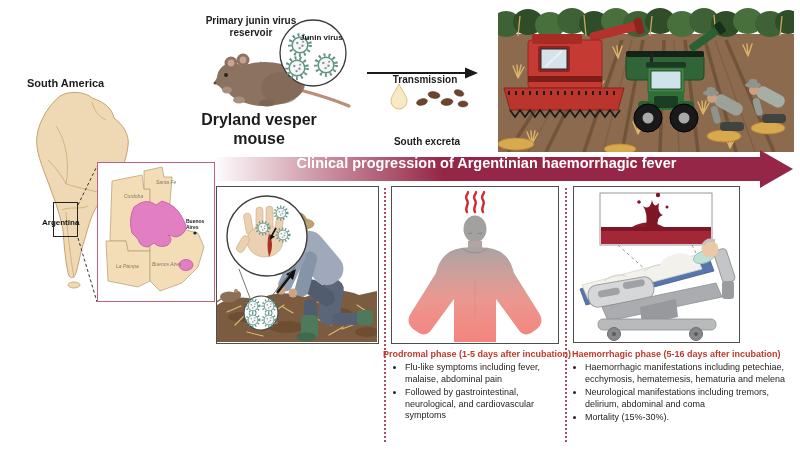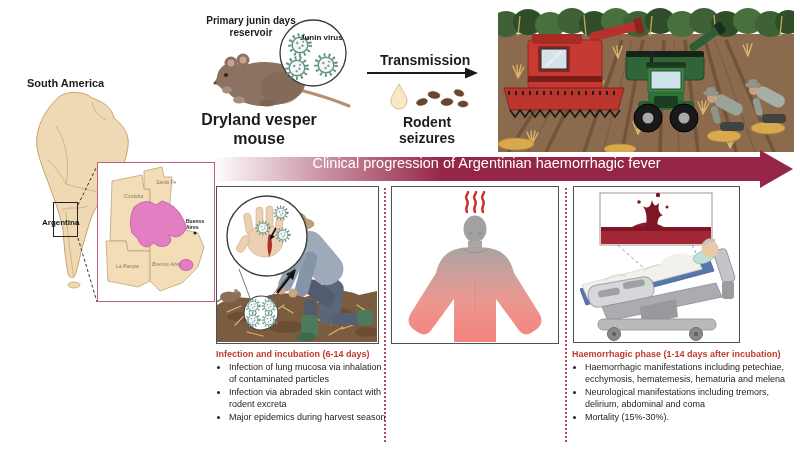--- a/index.html
+++ b/index.html
@@ -5,27 +5,27 @@
   * { margin:0; padding:0; box-sizing:border-box; }
   body { font-family:"Liberation Sans", sans-serif; background:#fff; }
   .canvas { position:relative; width:800px; height:450px; background:#fff; overflow:hidden; }
   .abs { position:absolute; }
   .lbl { color:#1c1c1c; font-weight:bold; }
   .center { text-align:center; }
   .map-title { font-size:11px; }
   .small-cap { font-size:10px; line-height:1.15; }
   .mouse-name { font-size:16px; line-height:1.18; }
   .mouse-species { font-style:italic; display:block; }
-  .trans-lbl { font-size:14px; }
+  .trans-lbl { font-size:10px;margin-top:22px; }
   .prov-lbl { font-size:5px; font-style:italic; color:#8a7a62; position:absolute; }
   .city-lbl { font-size:5px; font-weight:bold; color:#222; position:absolute; line-height:1.1; }
   .argentina-lbl { font-size:8px; font-weight:bold; color:#111; }
   .inset-box { border:1px solid #c2607d; background:#fff; }
   .argentina-box { border:1.2px solid #222; }
-  .banner-text { color:#fff; font-size:14.5px; font-weight:normal; text-align:center; }
+  .banner-text { color:#fff; font-size:14.5px; font-weight:bold; text-align:center; }
   .panel-box { border:1.5px solid #4f4f4f; background:#fff; }
   .sep { border-left:2px dotted #b34a60; width:0; }
   .phase-col { position:absolute; }
   .phase-title { font-size:9px; font-weight:bold; color:#c0392b; margin-bottom:3px; white-space:nowrap; }
   .bullets { list-style:disc; padding-left:13px; margin:0; }
   .bullets li { font-size:9px; line-height:1.28; color:#242424; margin-bottom:2px; }
 </style>
 </head>
 <body>
 
@@ -77,21 +77,21 @@
       <ellipse cx="88" cy="102" rx="7" ry="5.5" fill="#e27fc3" stroke="#c257a4" stroke-width="0.8"></ellipse>
       <circle cx="97" cy="70" r="1.6" fill="#222"></circle>
     </svg>
     <span class="prov-lbl" style="left:58px; top:16px;">Santa Fe</span>
     <span class="prov-lbl" style="left:26px; top:30px;">Cordoba</span>
     <span class="prov-lbl" style="left:18px; top:100px;">La Pampa</span>
     <span class="prov-lbl" style="left:54px; top:98px; width:30px;">Buenos Aires</span>
     <span class="city-lbl" style="left:88px; top:56px; width:26px;">Buenos Aires</span>
   </div>
 
-  <div class="abs lbl small-cap center" style="left:205px; top:15px; width:92px;">Primary junin days reservoir</div>
+  <div class="abs lbl small-cap center" style="left:205px; top:15px; width:92px;">Primary junin virus reservoir</div>
 
   <svg class="abs" style="left:205px; top:48px;" width="150" height="66" viewBox="0 0 150 66">
     <line x1="55" y1="14" x2="83" y2="24" stroke="#555" stroke-width="0.9" stroke-dasharray="2 2"></line>
     <line x1="63" y1="24" x2="92" y2="34" stroke="#555" stroke-width="0.9" stroke-dasharray="2 2"></line>
     <path d="M 95,42 Q 125,50 144,58" stroke="#b98f78" stroke-width="3.2" fill="none" stroke-linecap="round"></path>
     <ellipse cx="60" cy="36" rx="40" ry="22" fill="#8b7261"></ellipse>
     <ellipse cx="76" cy="40" rx="20" ry="16" fill="#7d6554" opacity="0.55"></ellipse>
     <circle cx="27" cy="30" r="15" fill="#8b7261"></circle>
     <path d="M 15,24 L 9,35 L 17,40 Z" fill="#8b7261"></path>
     <circle cx="26" cy="15" r="6.5" fill="#8b7261"></circle>
@@ -125,21 +125,21 @@
   <svg class="abs" style="left:385px; top:82px;" width="88" height="30" viewBox="0 0 88 30">
     <path d="M 14,2 C 18,10 22,14 22,19 A 8,8 0 1 1 6,19 C 6,14 10,10 14,2 Z" fill="#f6e9c4" stroke="#d9c184" stroke-width="1"></path>
     <g fill="#6d452f" stroke="#54331f" stroke-width="0.5">
       <ellipse cx="37" cy="20" rx="5.5" ry="3.2" transform="rotate(-15 37 20)"></ellipse>
       <ellipse cx="49" cy="13" rx="6" ry="3.4" transform="rotate(10 49 13)"></ellipse>
       <ellipse cx="62" cy="20" rx="6" ry="3.4" transform="rotate(-6 62 20)"></ellipse>
       <ellipse cx="74" cy="11" rx="5" ry="3" transform="rotate(20 74 11)"></ellipse>
       <ellipse cx="78" cy="22" rx="5" ry="3"></ellipse>
     </g>
   </svg>
-  <div class="abs lbl trans-lbl center" style="left:382px; top:114px; width:90px;">Rodent seizures</div>
+  <div class="abs lbl trans-lbl center" style="left:382px; top:114px; width:90px;">South excreta</div>
 
   <svg class="abs" style="left:498px; top:6px;" width="296" height="146" viewBox="0 0 296 146">
     <rect x="0" y="28" width="296" height="118" fill="#8b6a4e"></rect>
     <g stroke="#6e5138" stroke-width="3.5" opacity="0.85">
       <line x1="10" y1="146" x2="82" y2="34"></line>
         <line x1="48" y1="146" x2="103" y2="34"></line>
       <line x1="86" y1="146" x2="124" y2="34"></line>
         <line x1="124" y1="146" x2="145" y2="34"></line>
       <line x1="162" y1="146" x2="166" y2="34"></line>
         <line x1="200" y1="146" x2="187" y2="34"></line>
@@ -369,32 +369,31 @@
         <polygon points="66,120 102,112 104,130 68,138" fill="#98999c"></polygon>
         <rect x="24" y="132" width="118" height="11" rx="5" fill="#b9babc" stroke="#8c8e91" stroke-width="0.8"></rect>
         <circle cx="40" cy="147" r="6.5" fill="#87888a" stroke="#6b6c6e"></circle>
         <circle cx="40" cy="147" r="2" fill="#5a5b5d"></circle>
         <circle cx="122" cy="147" r="6.5" fill="#87888a" stroke="#6b6c6e"></circle>
         <circle cx="122" cy="147" r="2" fill="#5a5b5d"></circle>
       </g>
     </svg>
   </div>
 
-  <div class="phase-col" style="left:216px; top:349px; width:172px;">
-    <div class="phase-title">Infection and incubation (6-14 days)</div>
-    <ul class="bullets">
-      <li>Infection of lung mucosa via inhalation of contaminated particles</li>
-      <li>Infection via abraded skin contact with rodent excreta</li>
-      <li>Major epidemics during harvest season</li>
+
+  <div class="phase-col" style="left:383px; top:349px; width:176px;">
+    <div class="phase-title">Prodromal phase (1-5 days after incubation)</div>
+    <ul class="bullets" style="padding-left:22px;">
+      <li>Flu-like symptoms including fever, malaise, abdominal pain</li>
+      <li>Followed by gastrointestinal, neurological, and cardiovascular symptoms</li>
     </ul>
   </div>
 
-
   <div class="phase-col" style="left:572px; top:349px; width:226px;">
-    <div class="phase-title">Haemorrhagic phase (1-14 days after incubation)</div>
+    <div class="phase-title">Haemorrhagic phase (5-16 days after incubation)</div>
     <ul class="bullets">
       <li>Haemorrhagic manifestations including petechiae, ecchymosis, hematemesis, hematuria and melena</li>
       <li>Neurological manifestations including tremors, delirium, abdominal and coma</li>
       <li>Mortality (15%-30%).</li>
     </ul>
   </div>
 
 </div>
 
 </body></html>

